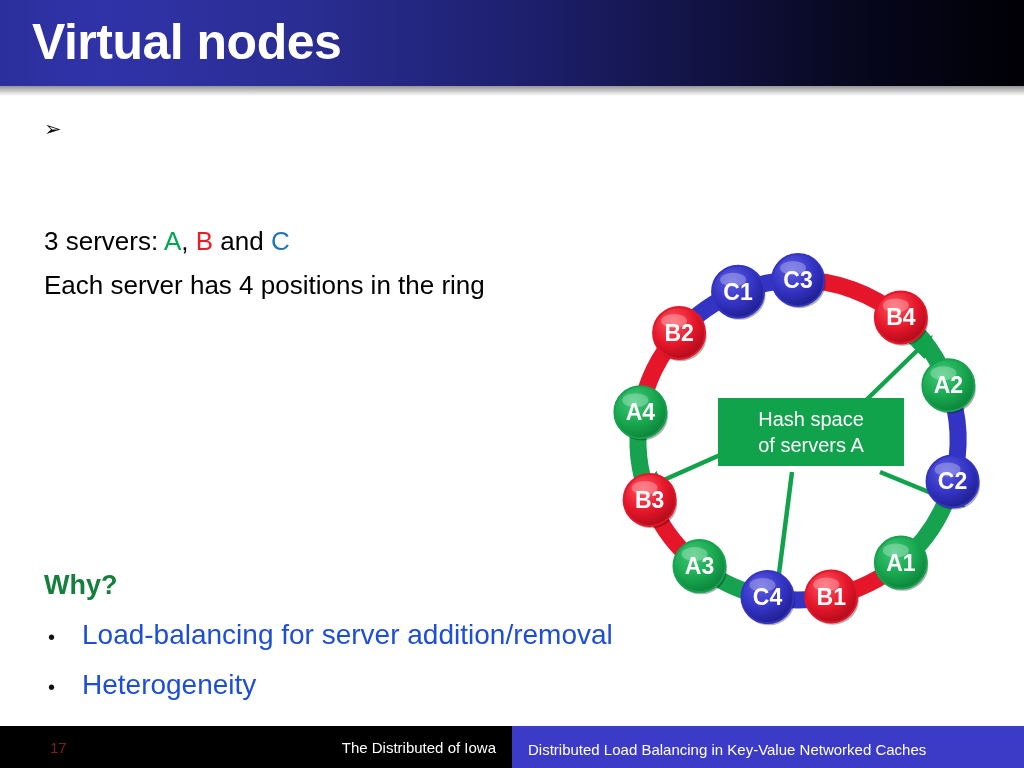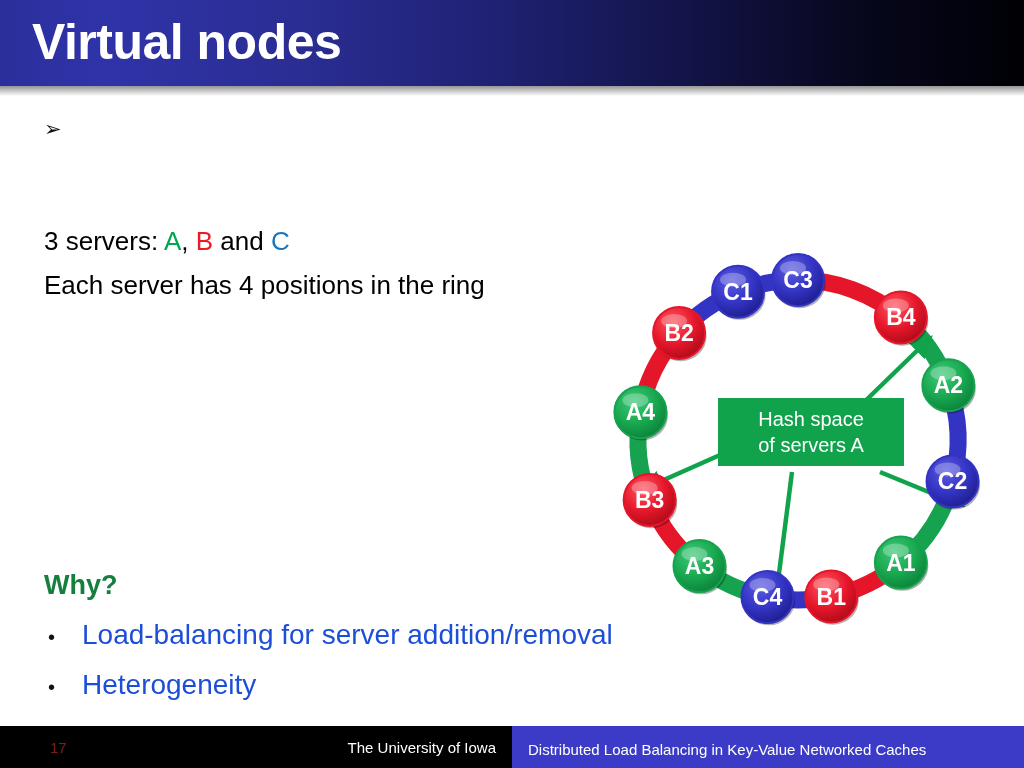--- a/index.html
+++ b/index.html
@@ -338,14 +338,14 @@
 
   <div id="hash-space-box">
     <span class="hs-line">Hash space</span>
     <span class="hs-line">of servers A</span>
   </div>
 </div>
 
 <div id="footer-left"></div>
 <div id="footer-right"></div>
 <div id="slide-number">17</div>
-<div id="org-name">The University of Iowa</div>
+<div id="org-name">The Distributed of Iowa</div>
 <div id="talk-title">Distributed Load Balancing in Key-Value Networked Caches</div>
 
 </body></html>

